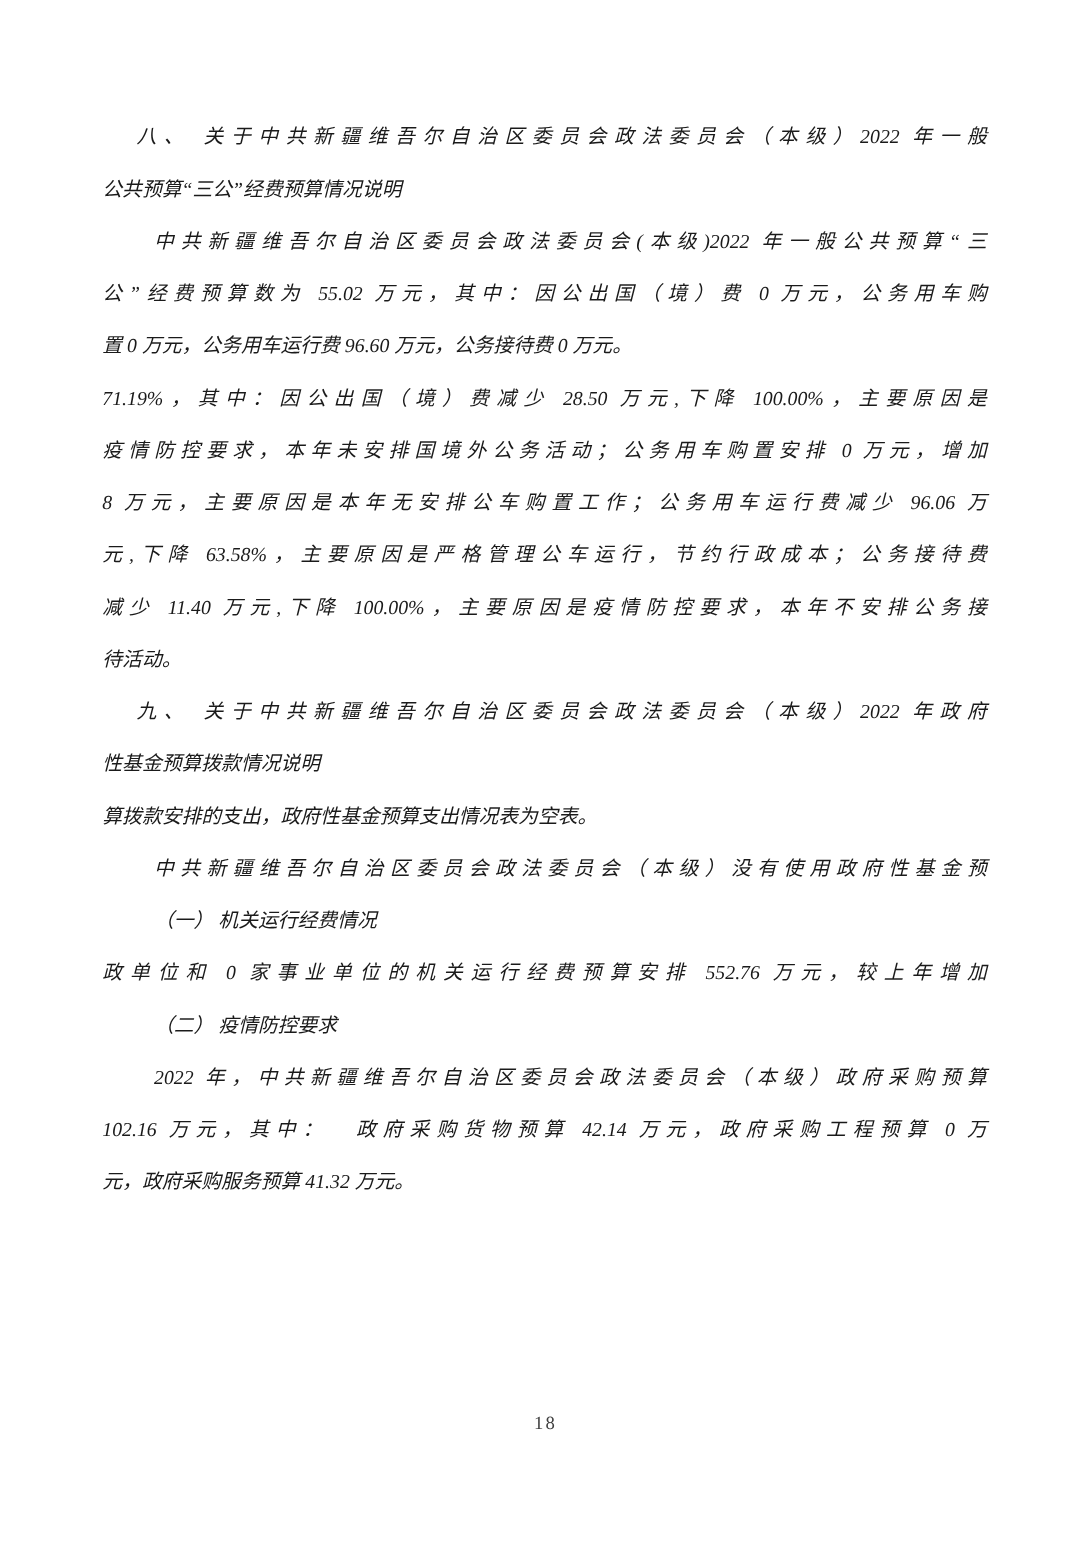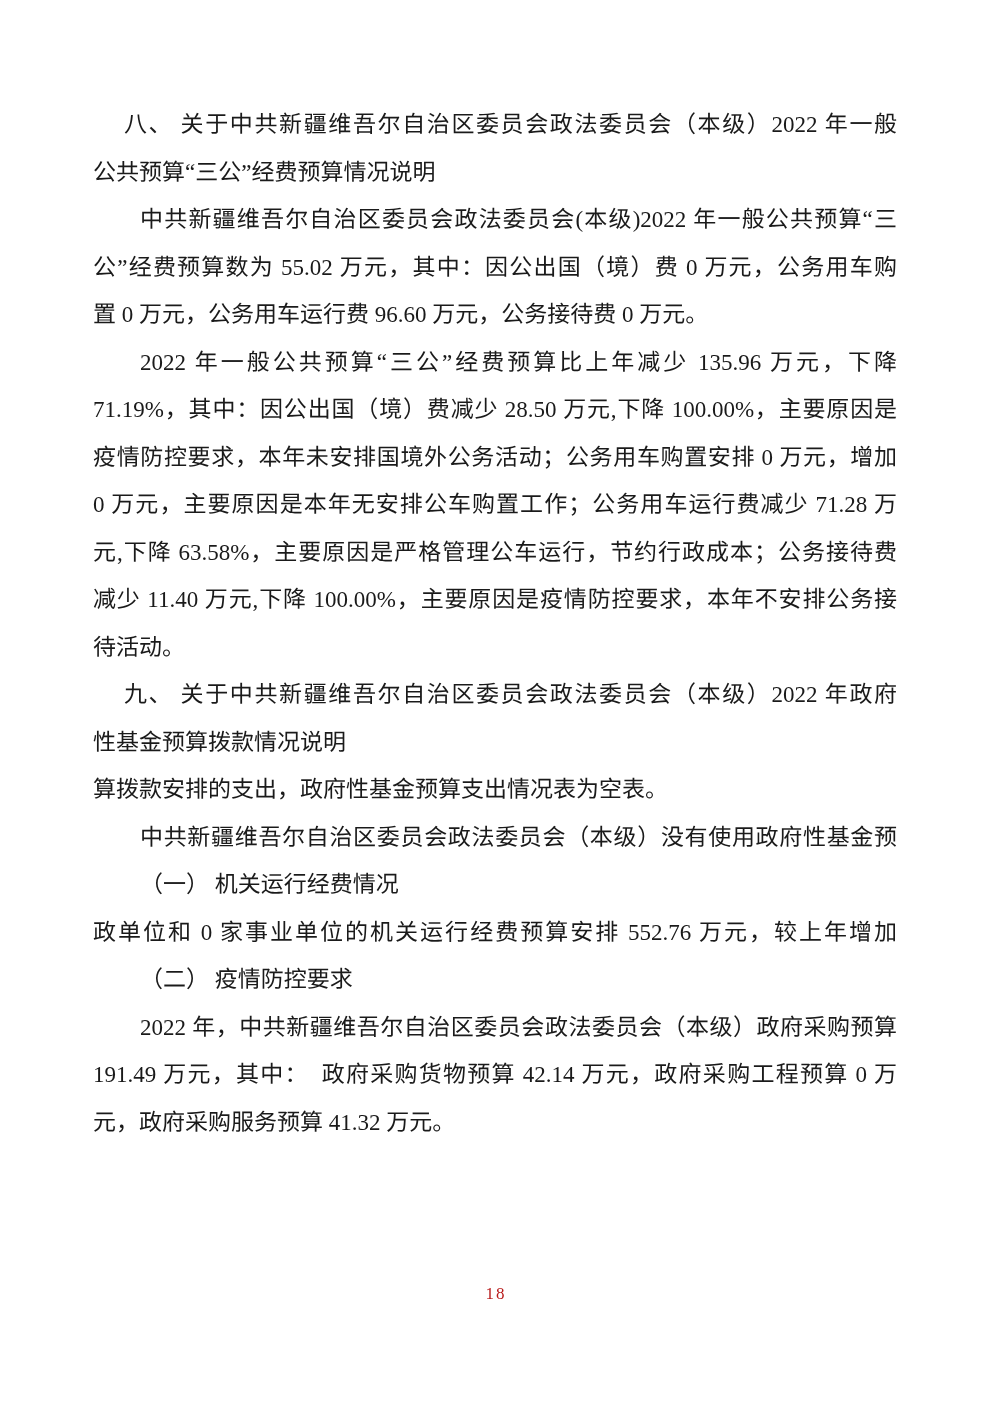--- a/index.html
+++ b/index.html
@@ -17,69 +17,69 @@
     inset: 0;
     background: #ffffff;
   }
   .doc {
     position: absolute;
     left: 93px;
     top: 101px;
     width: 804px;
   }
   .line {
-    font-size: 23px;
+    font-size: 18px;
     height: 47.5px;
     line-height: 47.5px;
     white-space: nowrap;
     text-align: justify;
     text-align-last: justify;
+    font-style: italic;
   }
   .line.last {
     text-align: right;
     text-align-last: left;
   }
   
   .line.first.sec  { text-indent: 31px; }
   .line.first.sub  { text-indent: 47px; }
   .line.first.body { text-indent: 47px; }
   .page-number {
     position: absolute;
     top: 1284px;
     left: 0;
     width: 100%;
     text-align: center;
     font-size: 17px;
     letter-spacing: 2px;
     font-family: "Liberation Serif", "DejaVu Serif", serif;
-    color: #b91c1c;
+    color: #404040;
   }
 </style>
 </head>
 <body>
 
 <div class="page">
   <main class="doc">
       <div class="line sec first">八、 关于中共新疆维吾尔自治区委员会政法委员会（本级）2022 年一般</div>
       <div class="line sec last">公共预算“三公”经费预算情况说明</div>
       <div class="line body first">中共新疆维吾尔自治区委员会政法委员会(本级)2022 年一般公共预算“三</div>
       <div class="line body">公”经费预算数为 55.02 万元，其中：因公出国（境）费 0 万元，公务用车购</div>
       <div class="line body last">置 0 万元，公务用车运行费 96.60 万元，公务接待费 0 万元。</div>
-      <div class="line body first">2022 年一般公共预算“三公”经费预算比上年减少 135.96 万元，下降</div>
       <div class="line body">71.19%，其中：因公出国（境）费减少 28.50 万元,下降 100.00%，主要原因是</div>
       <div class="line body">疫情防控要求，本年未安排国境外公务活动；公务用车购置安排 0 万元，增加</div>
-      <div class="line body">0 万元，主要原因是本年无安排公车购置工作；公务用车运行费减少 71.28 万</div>
+      <div class="line body">8 万元，主要原因是本年无安排公车购置工作；公务用车运行费减少 96.06 万</div>
       <div class="line body">元,下降 63.58%，主要原因是严格管理公车运行，节约行政成本；公务接待费</div>
       <div class="line body">减少 11.40 万元,下降 100.00%，主要原因是疫情防控要求，本年不安排公务接</div>
       <div class="line body last">待活动。</div>
       <div class="line sec first">九、 关于中共新疆维吾尔自治区委员会政法委员会（本级）2022 年政府</div>
       <div class="line sec last">性基金预算拨款情况说明</div>
       <div class="line body last">算拨款安排的支出，政府性基金预算支出情况表为空表。</div>
       <div class="line body first">中共新疆维吾尔自治区委员会政法委员会（本级）没有使用政府性基金预</div>
       <div class="line sub first last">（一） 机关运行经费情况</div>
       <div class="line body">政单位和 0 家事业单位的机关运行经费预算安排 552.76 万元，较上年增加</div>
       <div class="line sub first last">（二） 疫情防控要求</div>
       <div class="line body first">2022 年，中共新疆维吾尔自治区委员会政法委员会（本级）政府采购预算</div>
-      <div class="line body">191.49 万元，其中：　政府采购货物预算 42.14 万元，政府采购工程预算 0 万</div>
+      <div class="line body">102.16 万元，其中：　政府采购货物预算 42.14 万元，政府采购工程预算 0 万</div>
       <div class="line body last">元，政府采购服务预算 41.32 万元。</div>
     </main>
   <footer class="page-number">18</footer>
 </div>
 
 </body></html>

